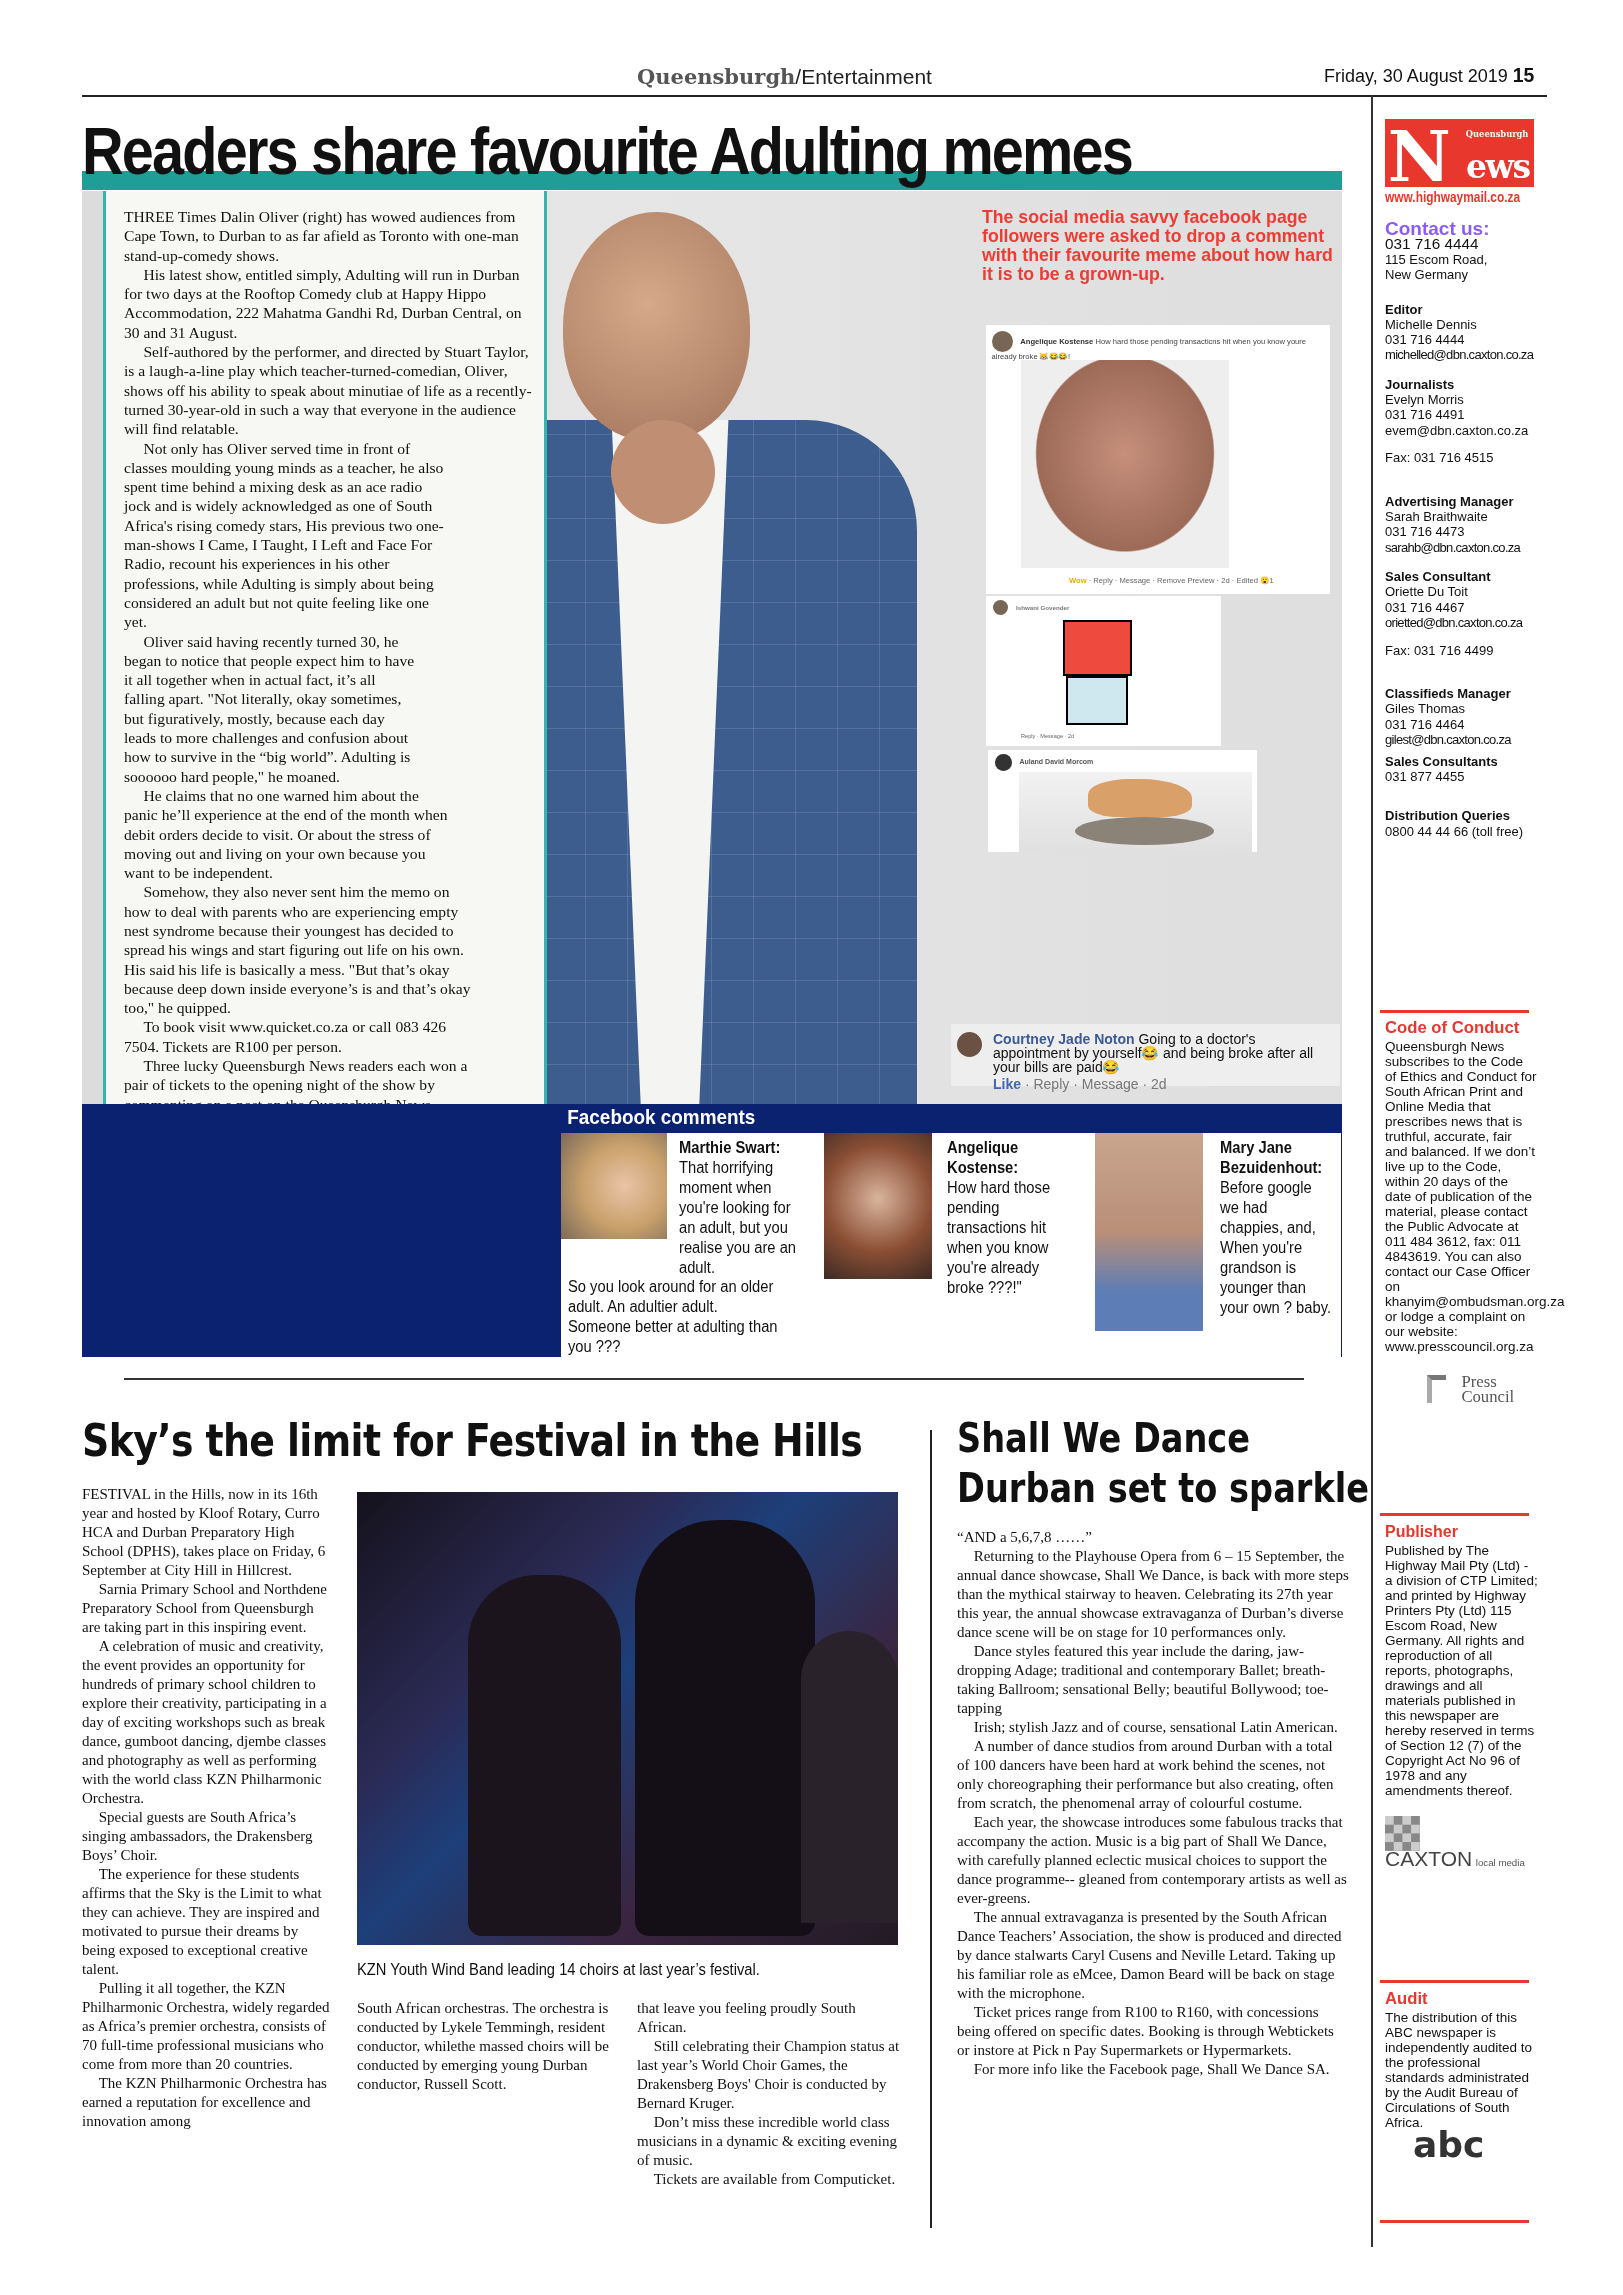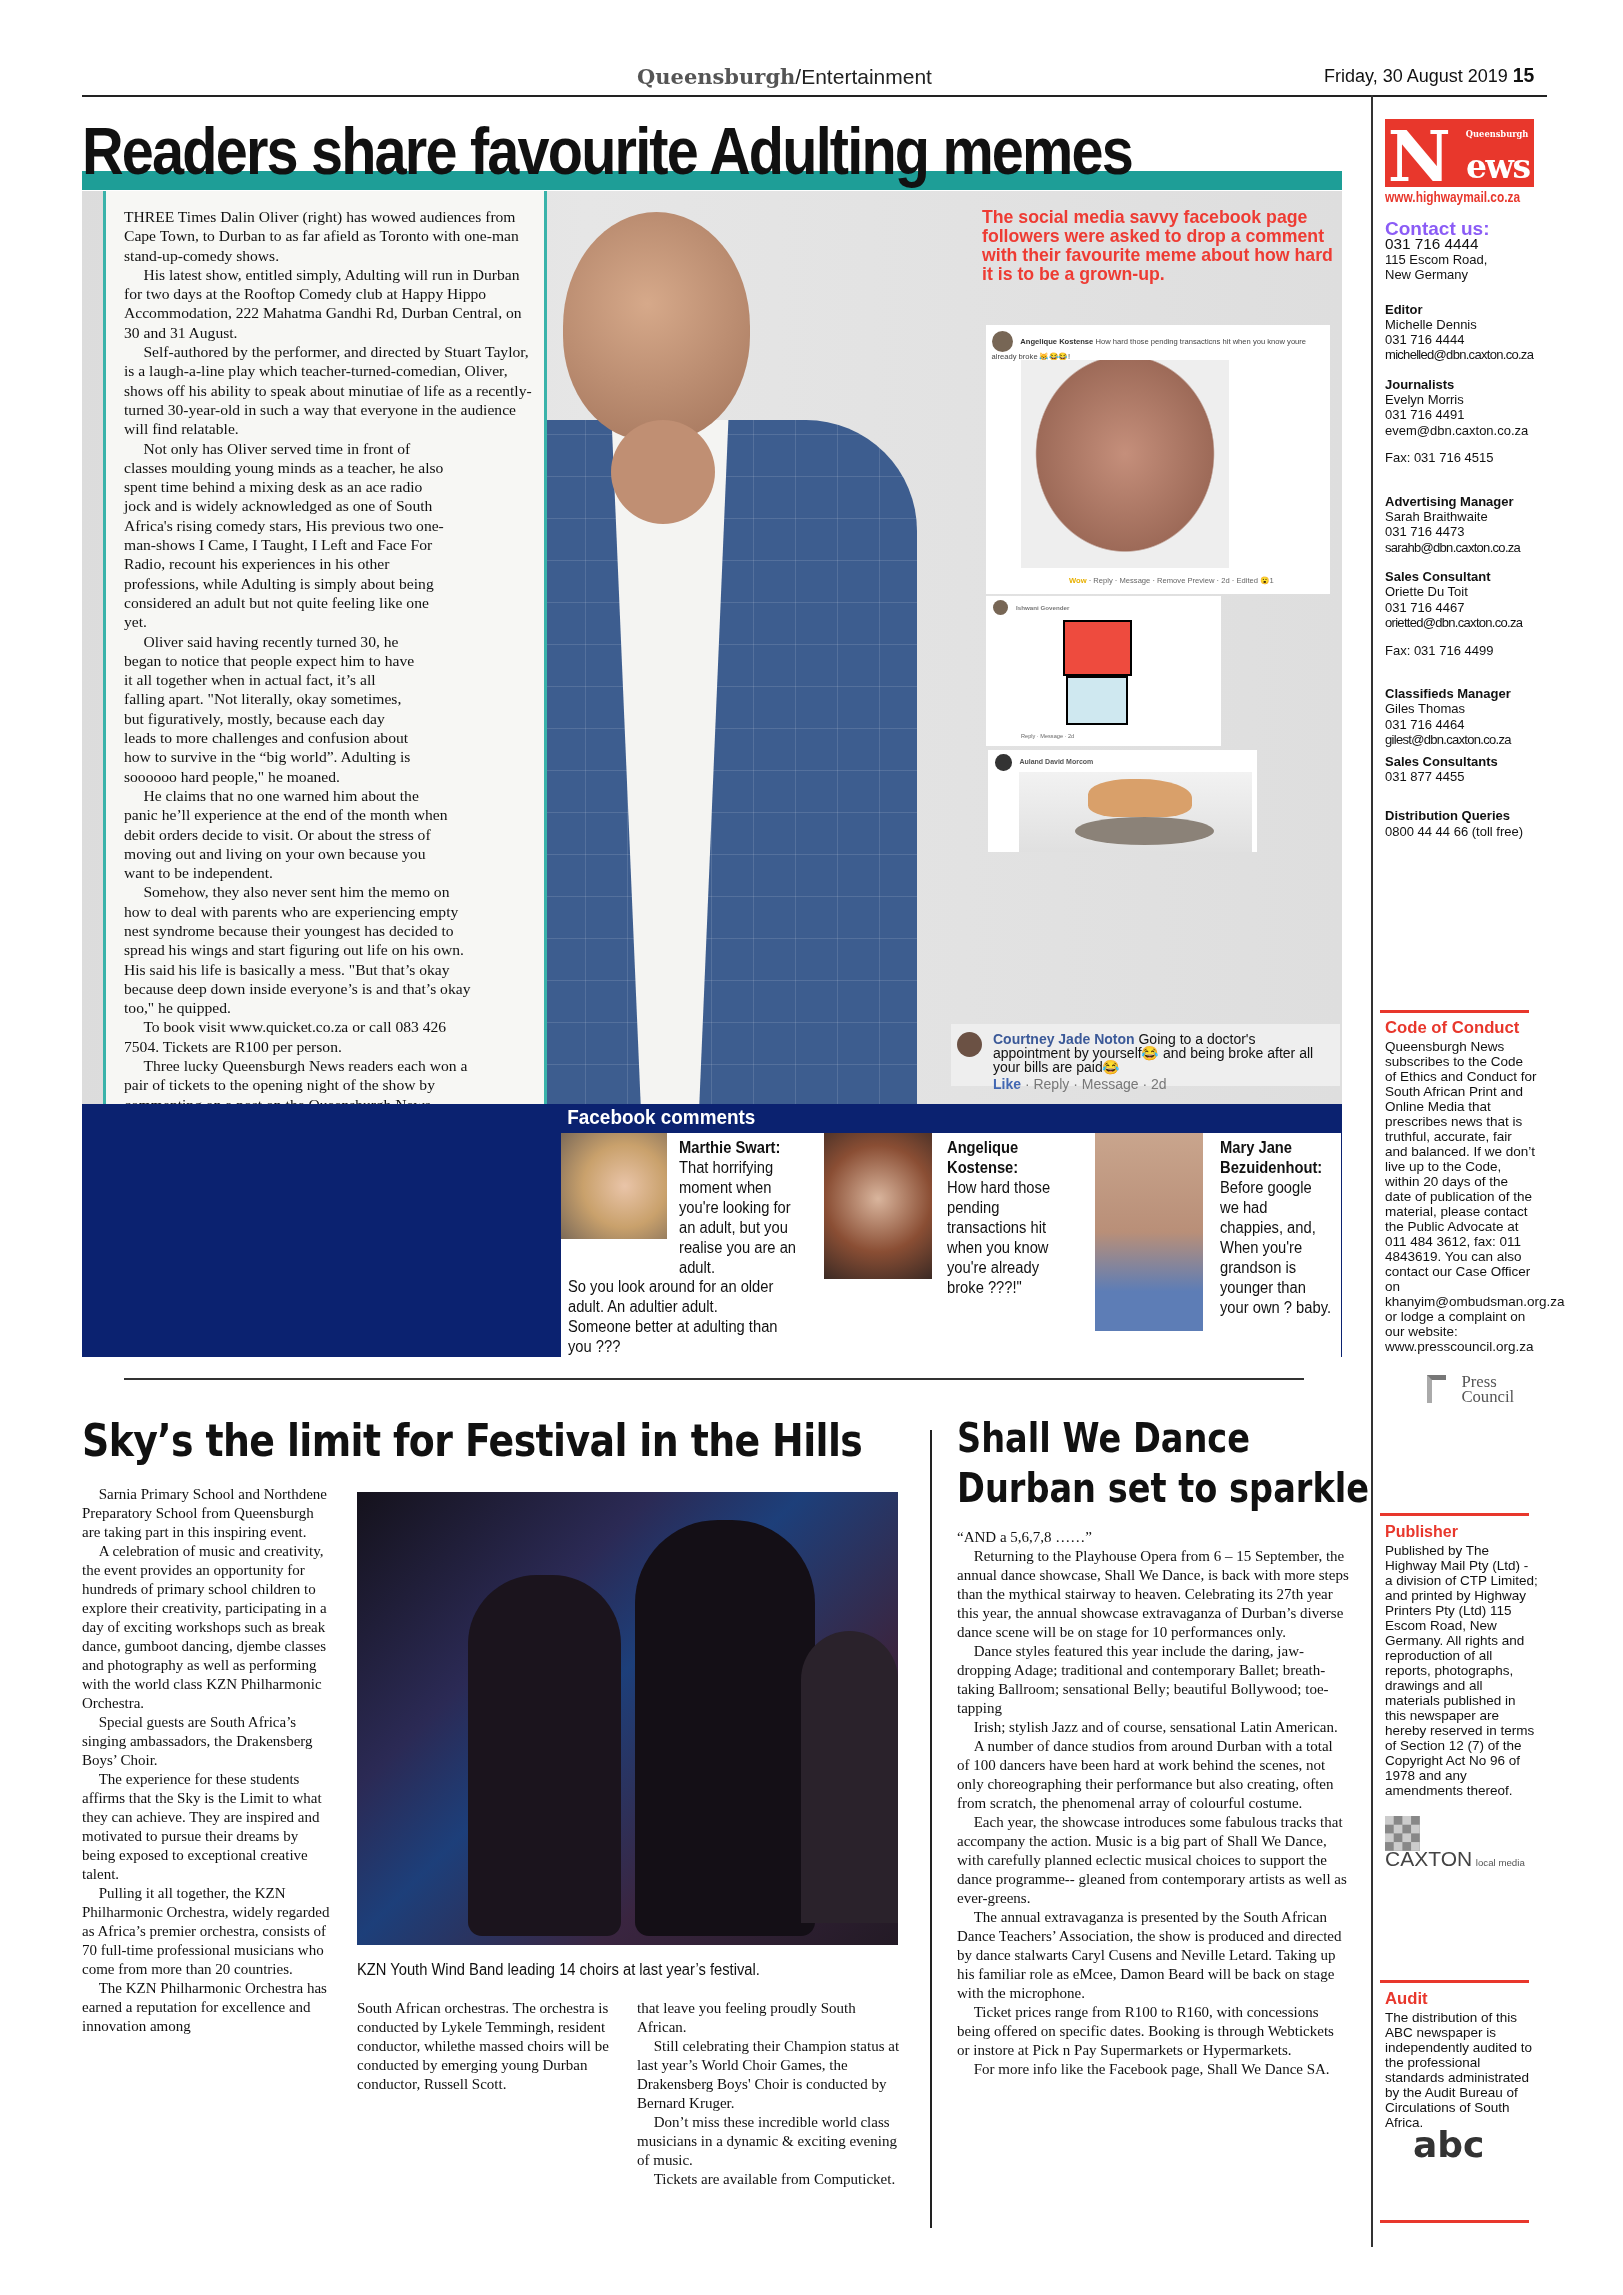--- a/index.html
+++ b/index.html
@@ -208,20 +208,21 @@
 <div class="abs pic" style="left:1095px;top:1133px;width:108px;height:198px;background:linear-gradient(180deg,#c9a58d 0%,#b98f78 50%,#5d7db6 80%);"></div>
 <div class="comment abs" style="left:1220px;top:1138px;width:121px">
   <b>Mary Jane Bezuidenhout:</b>
   <span>Before google we had chappies, and, When you're grandson is younger than your own ? baby.</span>
 </div>
 
 <div class="abs rule-mid"></div>
 
 <h2 class="abs fest-head">Sky’s the limit for Festival in the Hills</h2>
 <div class="abs fest-col1 fest-col">
+  <p class="first">FESTIVAL in the Hills, now in its 16th year and hosted by Kloof Rotary, Curro HCA and Durban Preparatory High School (DPHS), takes place on Friday, 6 September at City Hill in Hillcrest.</p>
   <p>Sarnia Primary School and Northdene Preparatory School from Queensburgh are taking part in this inspiring event.</p>
   <p>A celebration of music and creativity, the event provides an opportunity for hundreds of primary school children to explore their creativity, participating in a day of exciting workshops such as break dance, gumboot dancing, djembe classes and photography as well as performing with the world class KZN Philharmonic Orchestra.</p>
   <p>Special guests are South Africa’s singing ambassadors, the Drakensberg Boys’ Choir.</p>
   <p>The experience for these students affirms that the Sky is the Limit to what they can achieve. They are inspired and motivated to pursue their dreams by being exposed to exceptional creative talent.</p>
   <p>Pulling it all together, the KZN Philharmonic Orchestra, widely regarded as Africa’s premier orchestra, consists of 70 full-time professional musicians who come from more than 20 countries.</p>
   <p>The KZN Philharmonic Orchestra has earned a reputation for excellence and innovation among</p>
 </div>
 <div class="abs fest-photo">
   <div style="position:absolute;left:111px;top:83px;width:153px;height:361px;background:#1b141d;border-radius:69px 69px 14px 14px"></div>
   <div style="position:absolute;left:278px;top:28px;width:180px;height:416px;background:#140f16;border-radius:83px 83px 14px 14px"></div>

